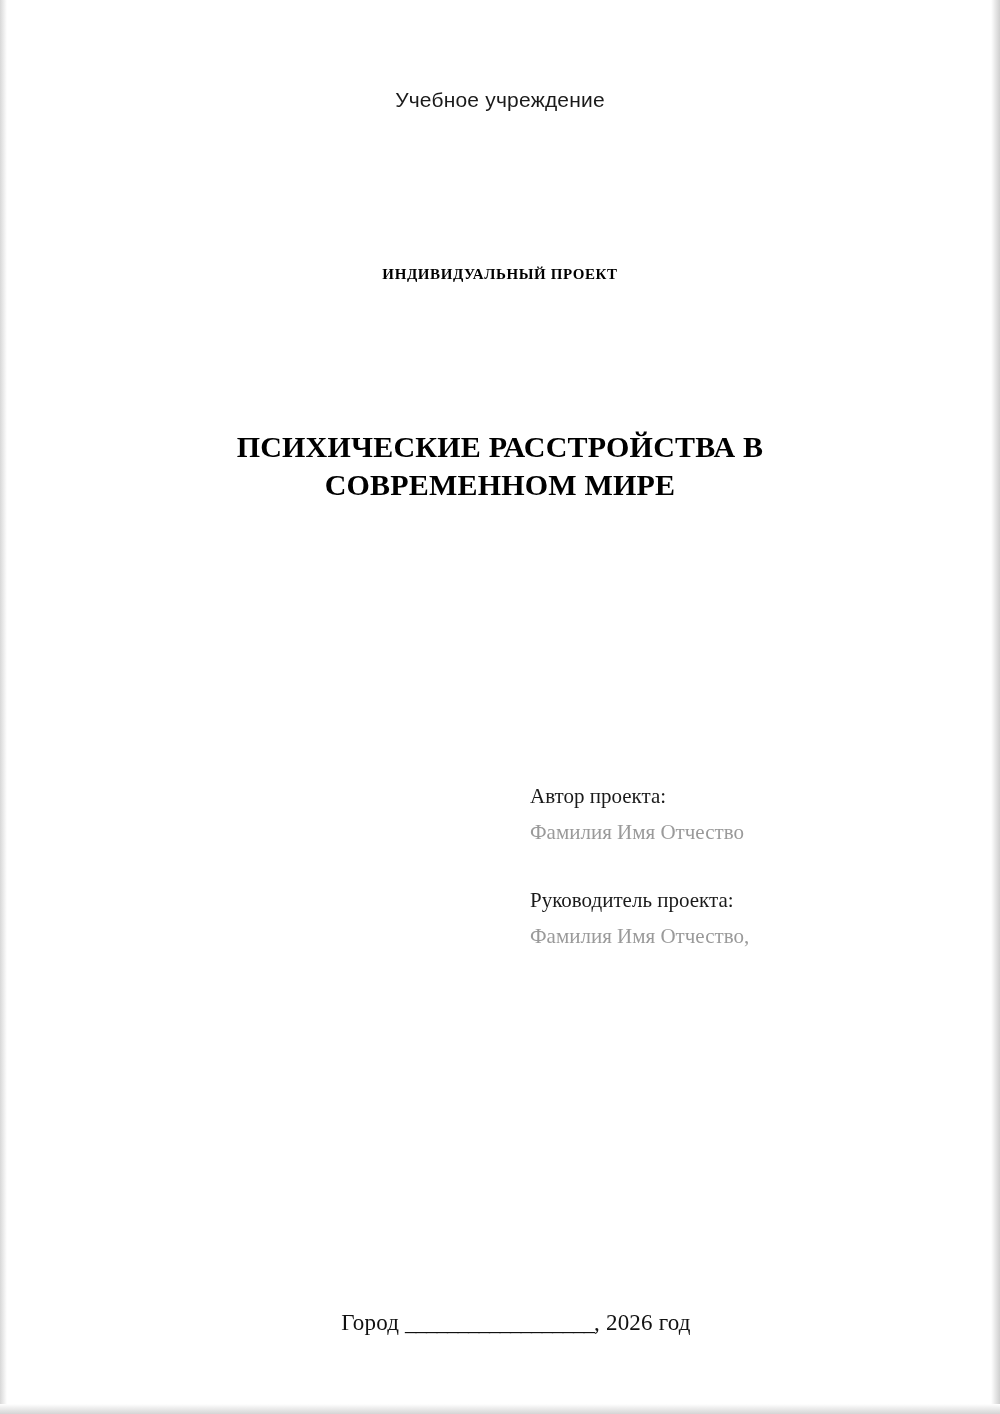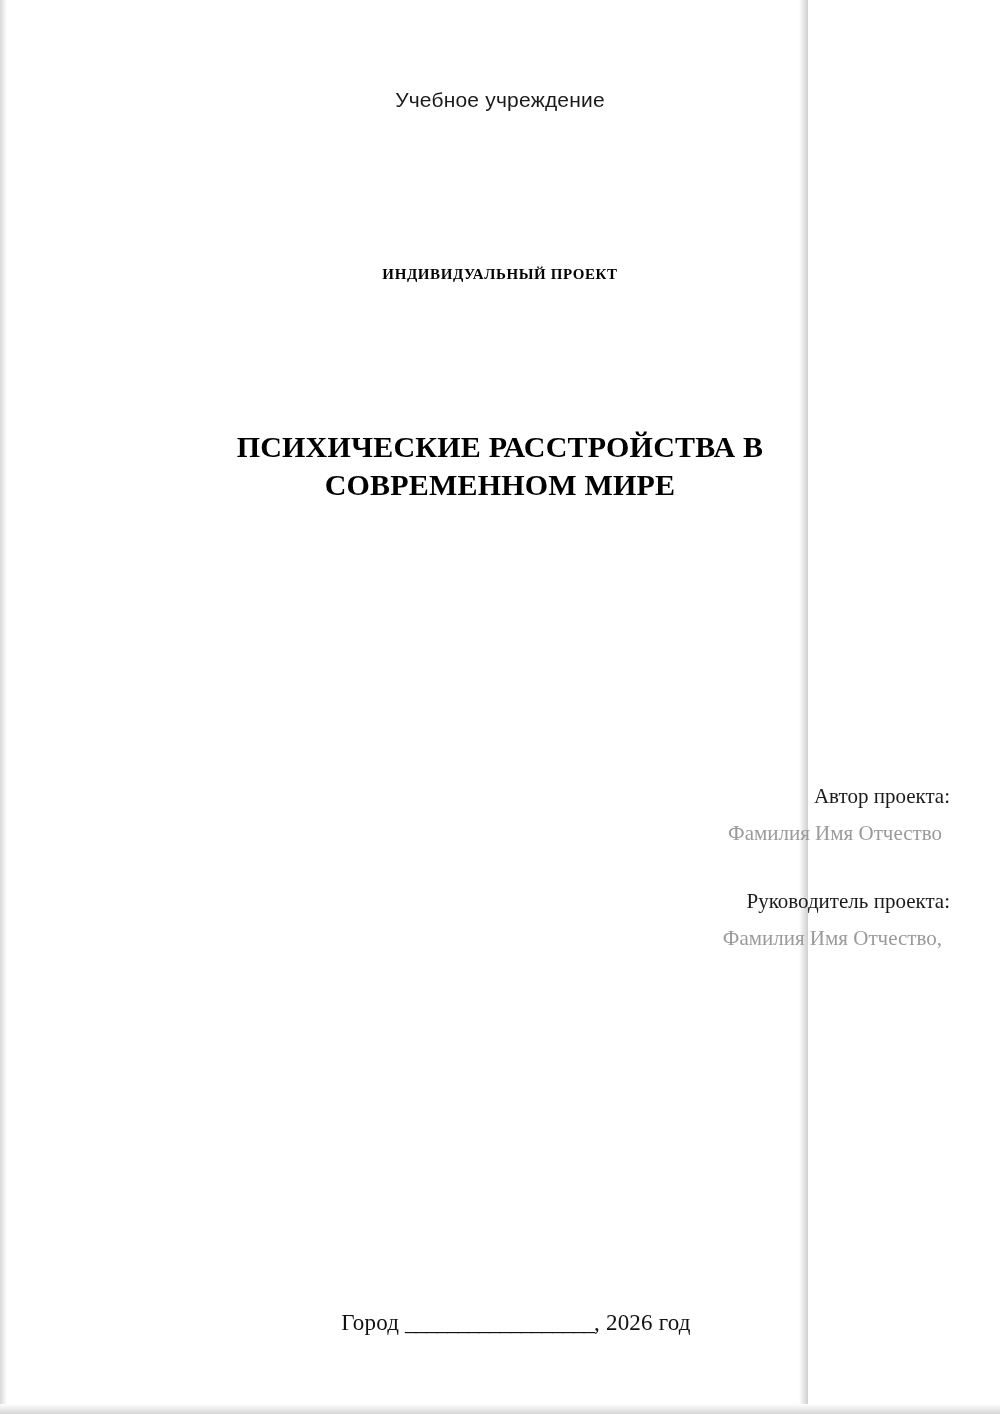--- a/index.html
+++ b/index.html
@@ -14,21 +14,21 @@
     color: #000000;
     position: relative;
     overflow: hidden;
   }
 
   
   .page {
     position: absolute;
     left: 0;
     top: 0;
-    width: 808px;
+    width: 1000px;
     height: 1414px;
     background: #ffffff;
     box-sizing: border-box;
   }
 
   
   .page-edge-left {
     position: absolute;
     left: 0; top: 0;
     width: 7px; height: 1414px;
@@ -90,32 +90,32 @@
     line-height: 1.28;
     letter-spacing: 0.2px;
     color: #000000;
   }
 
   .meta-block {
     position: absolute;
     top: 782px;
     left: 530px;
     width: 420px;
-    text-align: right;
+    text-align: left;
   }
   .meta-label {
     font-size: 21px;
     color: #1a1a1a;
     margin: 0 0 7px 0;
     line-height: 1.35;
   }
   .meta-value {
     font-size: 21px;
     color: #9a9a9a;
-    margin: 8px;
+    margin: 0;
     line-height: 1.45;
   }
   .meta-group {
     margin-bottom: 38px;
   }
   .meta-group:last-child {
     margin-bottom: 0;
   }
 
   .footer-line {

